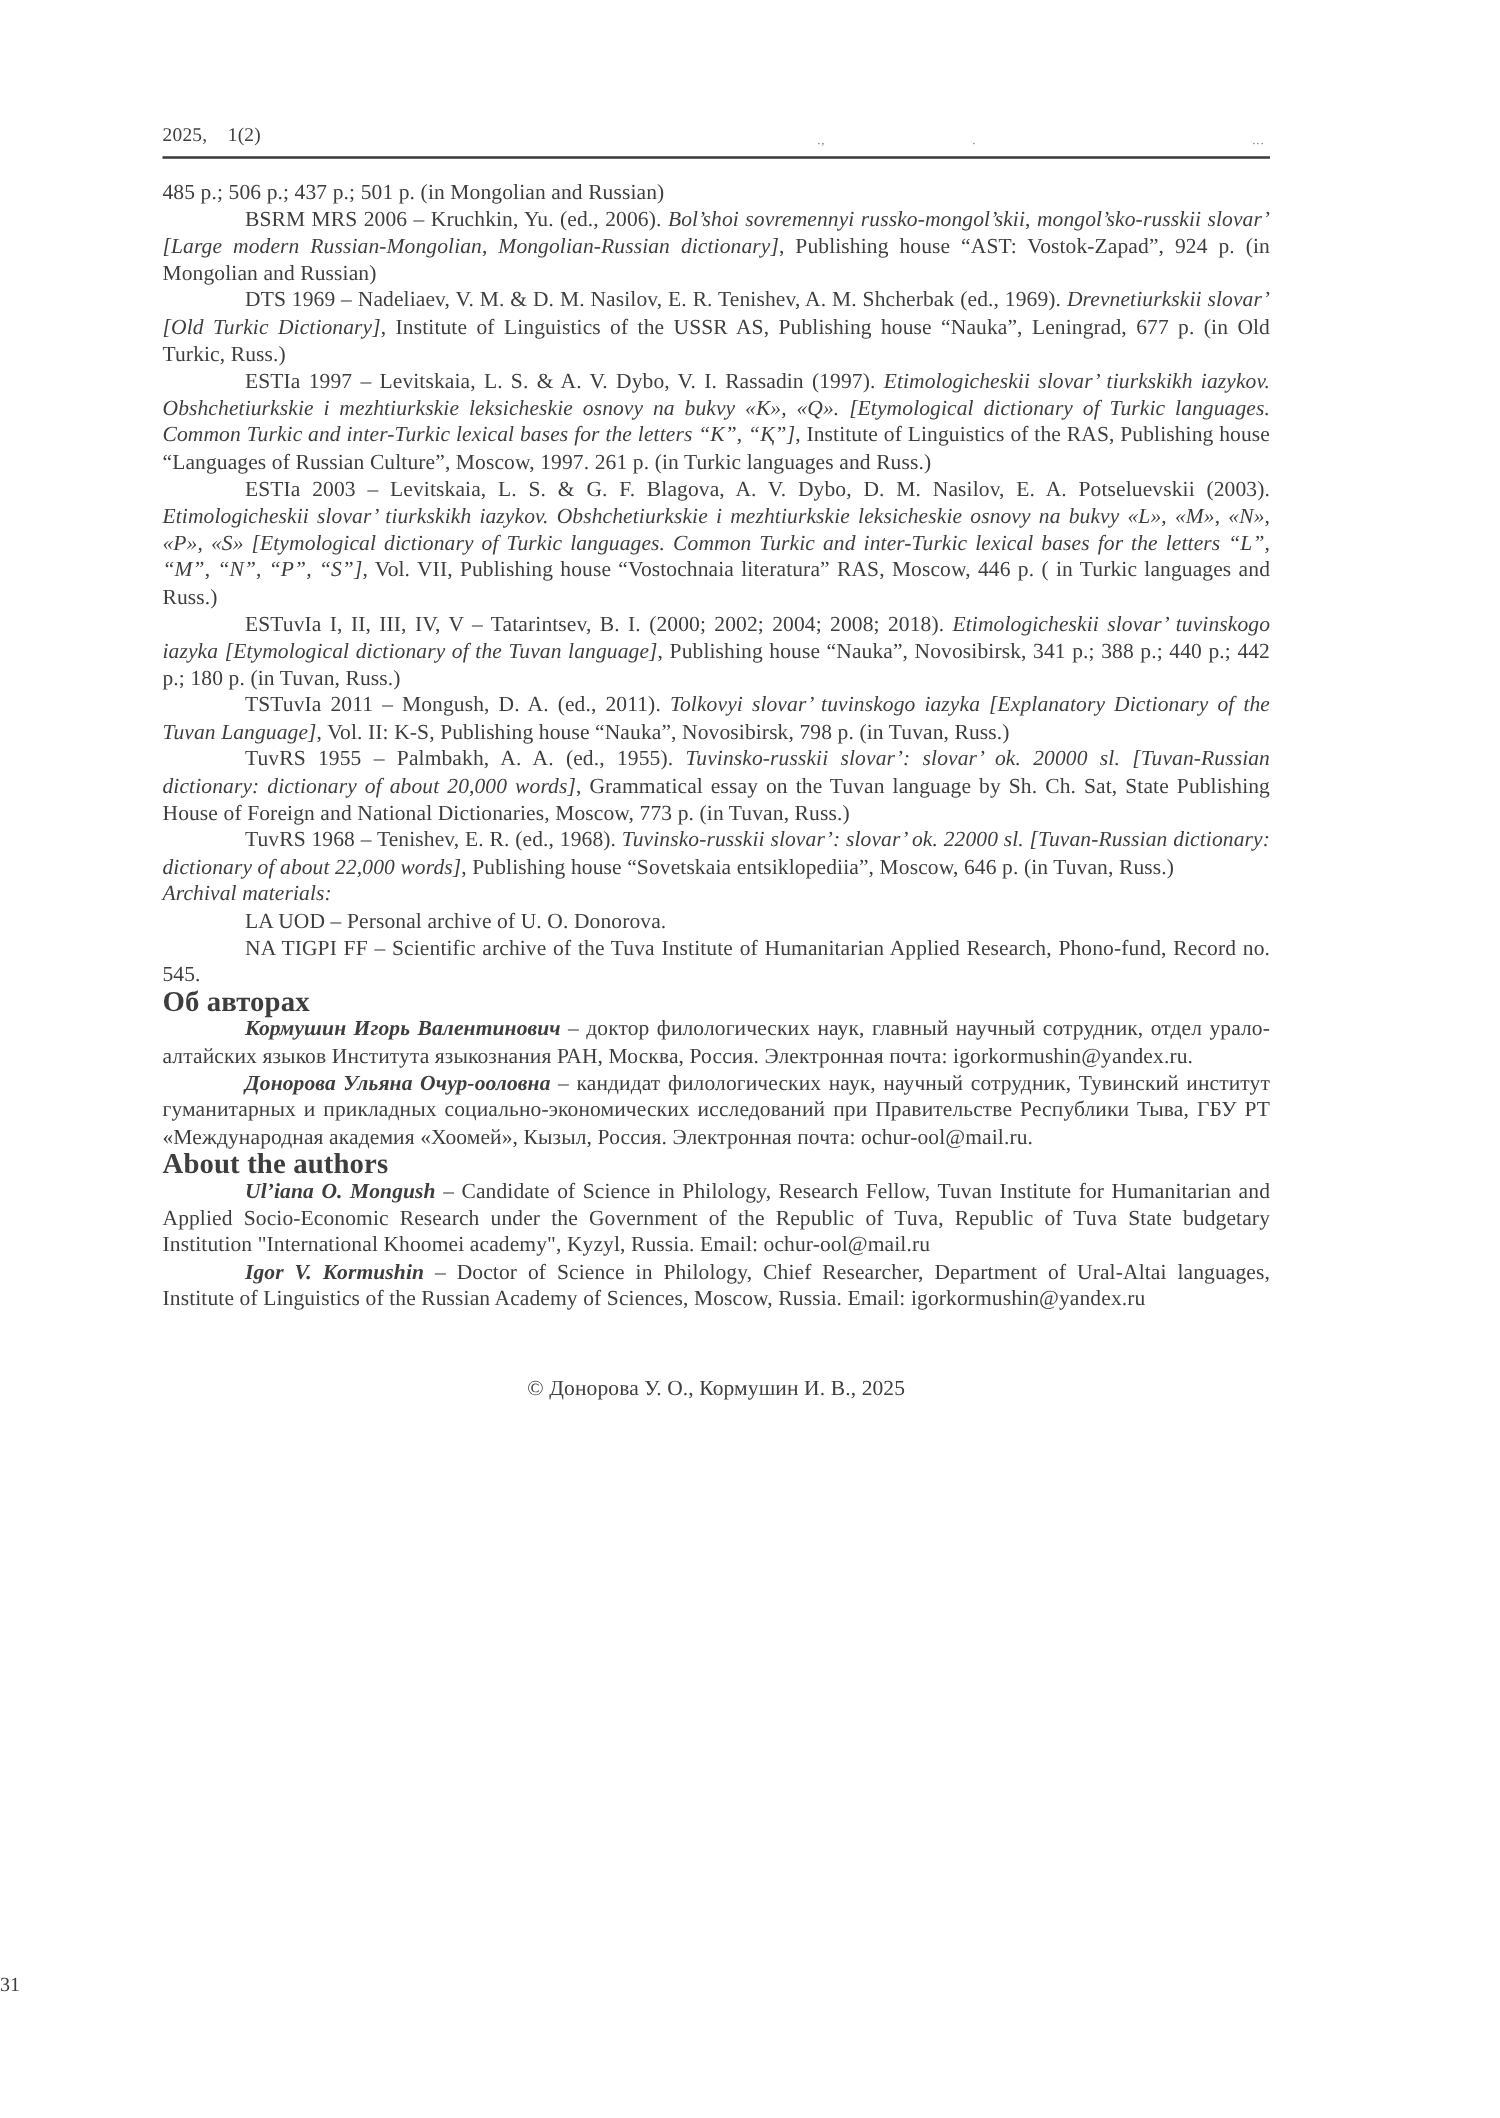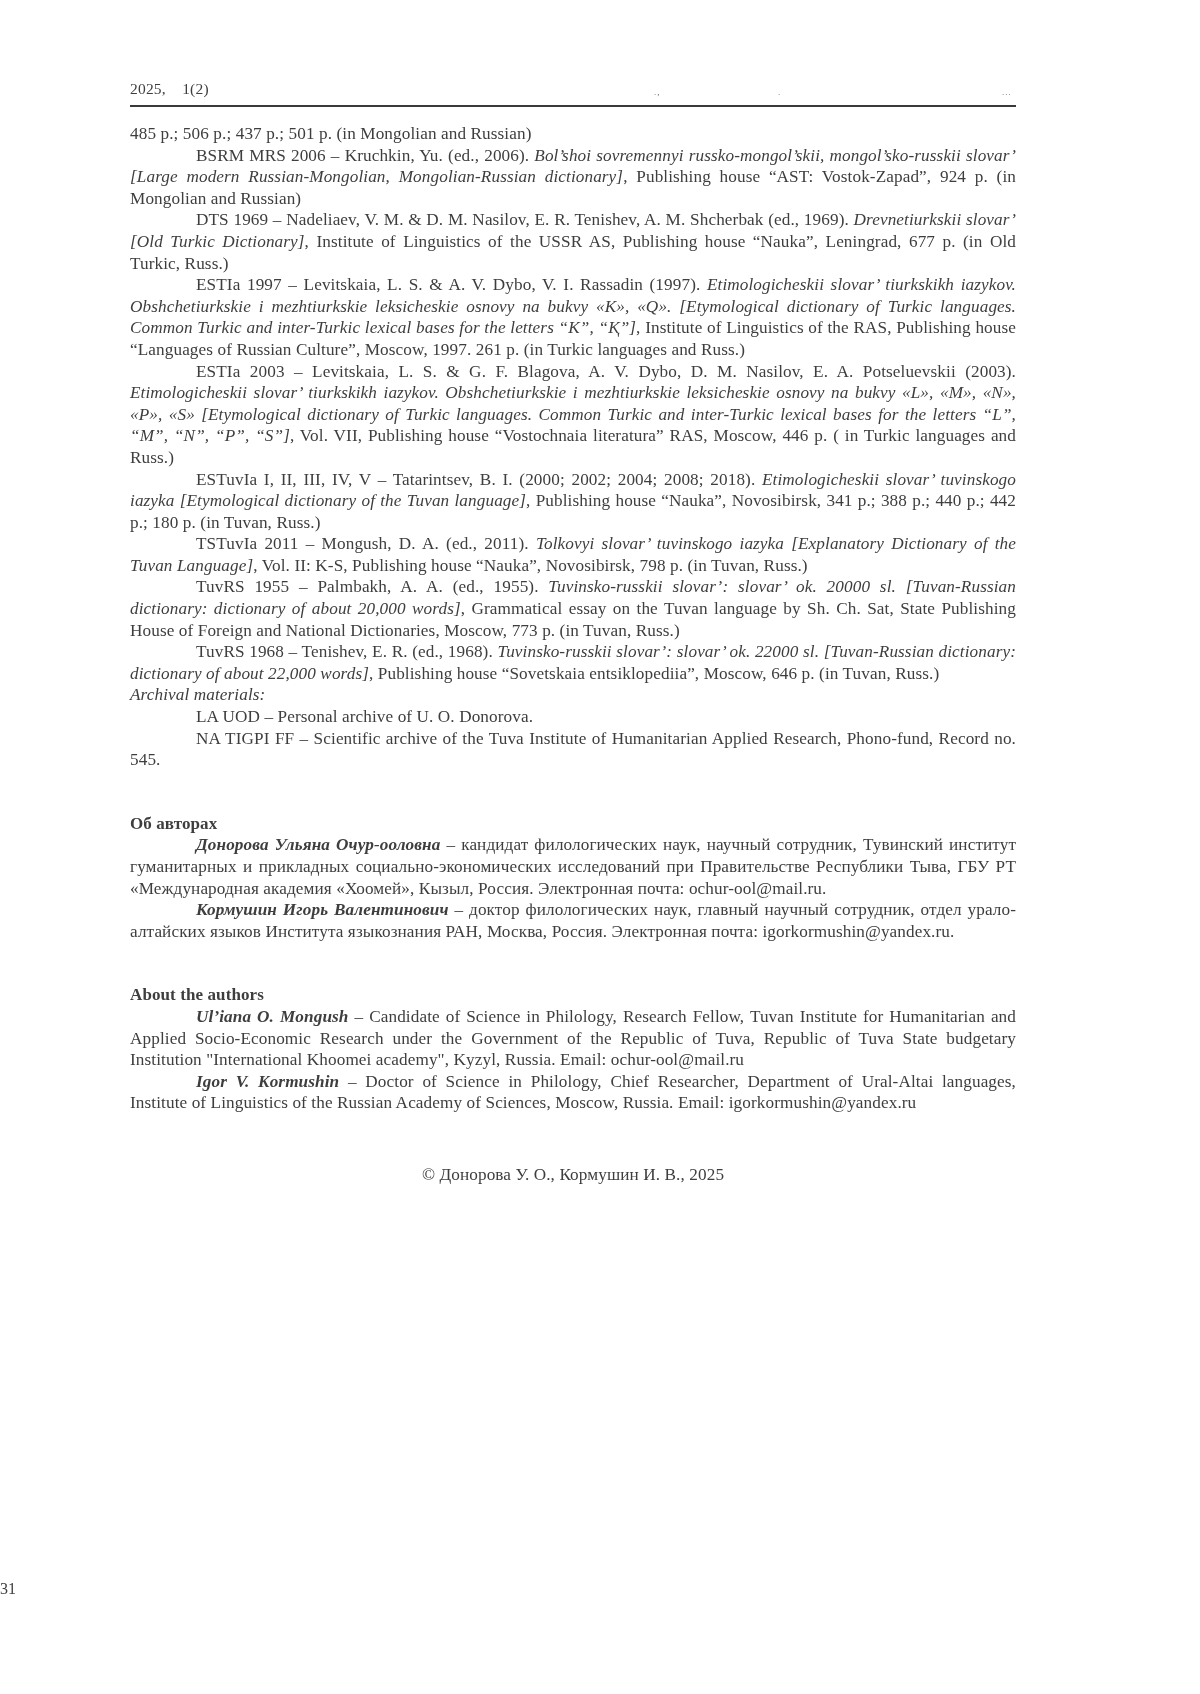--- a/index.html
+++ b/index.html
@@ -10,21 +10,21 @@
     color: #3e3e3e;
     position: relative;
     overflow: hidden;
   }
   .page {
     position: absolute; inset: 0;
     padding: 0 184px 0 130px;
     box-sizing: border-box;
   }
   .pagehead {
-    padding-top: 80px;
+    padding-top: 100px;
     padding-bottom: 7px;
     border-bottom: 2px solid #3a3a3a;
     position: relative;
     font-size: 15.5px;
   }
   .ph-left { letter-spacing: 0.2px; }
   .ph-mark { position: absolute; bottom: 8px; font-size: 9px; color: #6e6e6e; letter-spacing: 1px; }
   .ph-c1 { left: 524px; }
   .ph-c2 { left: 648px; }
   .ph-c3 { left: 872px; }
@@ -35,21 +35,21 @@
     letter-spacing: 0.1px;
     text-align: justify;
   }
   p, h2 { margin: 0; padding: 0; }
   .p { text-indent: 66px; }
   .noind { text-indent: 0; }
   .it { font-style: italic; }
   .bi { font-weight: bold; font-style: italic; }
   .b  { font-weight: bold; }
   .center { text-align: left; text-indent: 0; }
-  .sect { margin-top: 42px; font-size: 17px; }
+  .sect { font-size: 23px; }
   .copyright { text-align: center; text-indent: 0; margin-top: 50px; }
   .pagenum {
     position: absolute; bottom: 96px; left: 0; right: 0;
     font-size: 16px; color: #3e3e3e;
   }
 </style>
 </head>
 <body>
 
 <div class="page">
@@ -82,23 +82,23 @@
     <p class="p"><span>TuvRS 1968 – Tenishev, E. R. (ed., 1968). </span><span class="it">Tuvinsko-russkii slovar’: slovar’ ok. 22000 sl. [Tuvan-Russian dictionary: dictionary of about 22,000 words]</span><span>, Publishing house “Sovetskaia entsiklopediia”, Moscow, 646 p. (in Tuvan, Russ.)</span></p>
 
     <p class="center it">Archival materials:</p>
 
     <p class="p"><span>LA UOD – Personal archive of U. O. Donorova.</span></p>
 
     <p class="p"><span>NA TIGPI FF – Scientific archive of the Tuva Institute of Humanitarian Applied Research, Phono-fund, Record no. 545.</span></p>
 
     <h2 class="center b sect">Об авторах</h2>
 
+    <p class="p"><span class="bi">Кормушин Игорь Валентинович</span><span> – доктор филологических наук, главный научный сотрудник, отдел урало-алтайских языков Института языкознания РАН, Москва, Россия. Электронная почта: igorkormushin@yandex.ru.</span></p>
+
     <p class="p"><span class="bi">Донорова Ульяна Очур-ооловна</span><span> – кандидат филологических наук, научный сотрудник, Тувинский институт гуманитарных и прикладных социально-экономических исследований при Правительстве Республики Тыва, ГБУ РТ «Международная академия «Хоомей», Кызыл, Россия. Электронная почта: ochur-ool@mail.ru.</span></p>
-
-    <p class="p"><span class="bi">Кормушин Игорь Валентинович</span><span> – доктор филологических наук, главный научный сотрудник, отдел урало-алтайских языков Института языкознания РАН, Москва, Россия. Электронная почта: igorkormushin@yandex.ru.</span></p>
 
     <h2 class="center b sect">About the authors</h2>
 
     <p class="p"><span class="bi">Ul’iana O. Mongush</span><span> – Candidate of Science in Philology, Research Fellow, Tuvan Institute for Humanitarian and Applied Socio-Economic Research under the Government of the Republic of Tuva, Republic of Tuva State budgetary Institution "International Khoomei academy", Kyzyl, Russia. Email: ochur-ool@mail.ru</span></p>
 
     <p class="p"><span class="bi">Igor V. Kormushin</span><span> – Doctor of Science in Philology, Chief Researcher, Department of Ural-Altai languages, Institute of Linguistics of the Russian Academy of Sciences, Moscow, Russia.  Email: igorkormushin@yandex.ru</span></p>
 
     <p class="copyright">© Донорова У. О., Кормушин И. В., 2025</p>
 
   </main>

